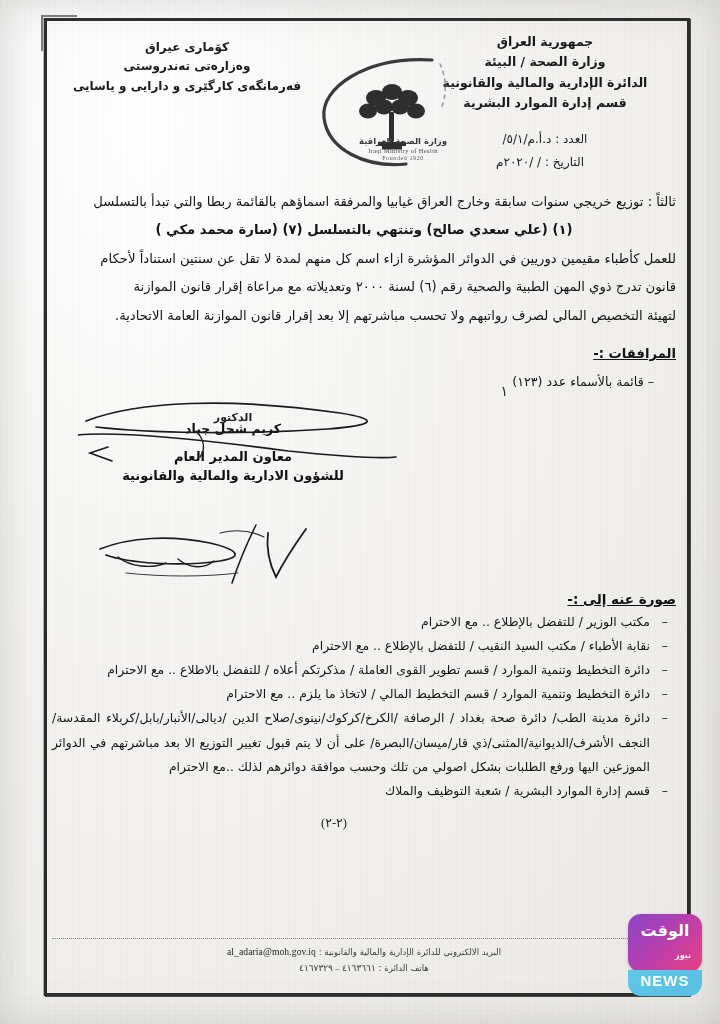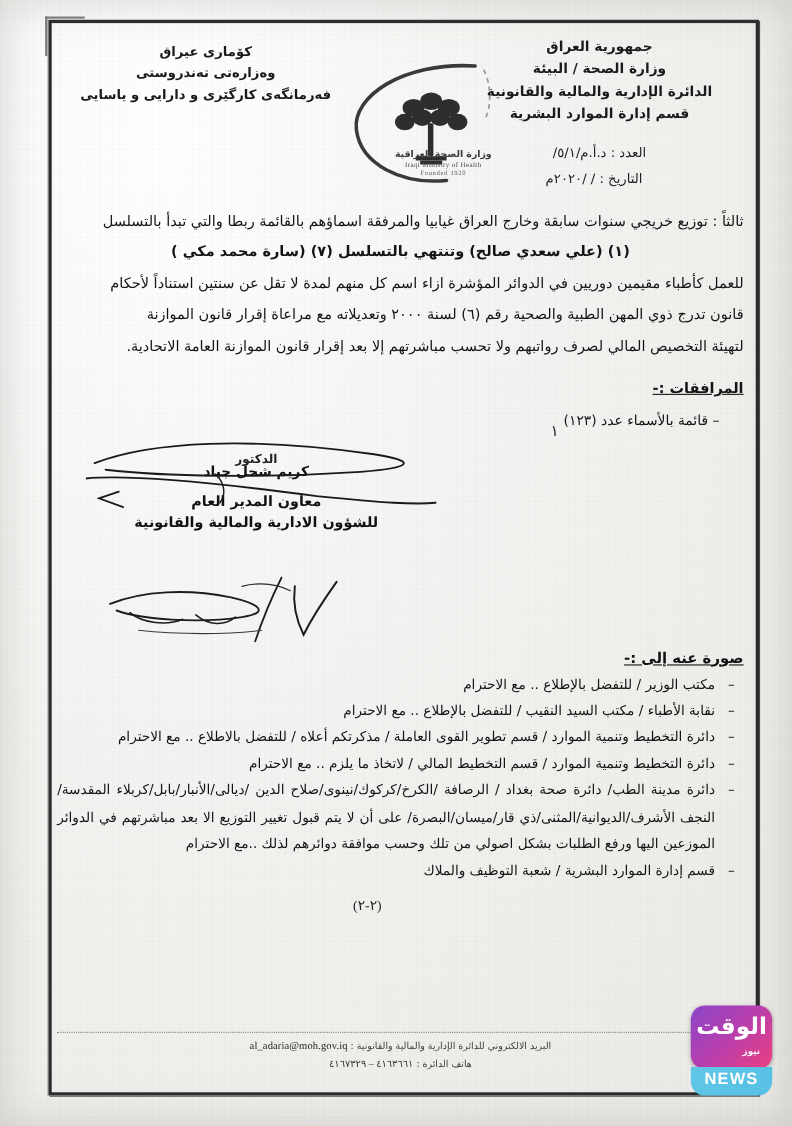--- a/index.html
+++ b/index.html
@@ -322,21 +322,21 @@
     border-radius: 13px;
     background: linear-gradient(135deg, #8b46c8 0%, #b43fb0 45%, #ec3f7f 100%);
     box-shadow: 0 1px 3px rgba(0,0,0,.25);
   }
   .wm-ar {
     position: absolute;
     left: 0; right: 0;
     top: 9px;
     text-align: center;
     color: #ffffff;
-    font-size: 21px;
+    font-size: 16px;
     font-weight: bold;
     letter-spacing: -1px;
     line-height: 1;
   }
   .wm-ar-small {
     position: absolute;
     right: 11px;
     top: 5px;
     color: #ffffff;
     font-size: 8px;

